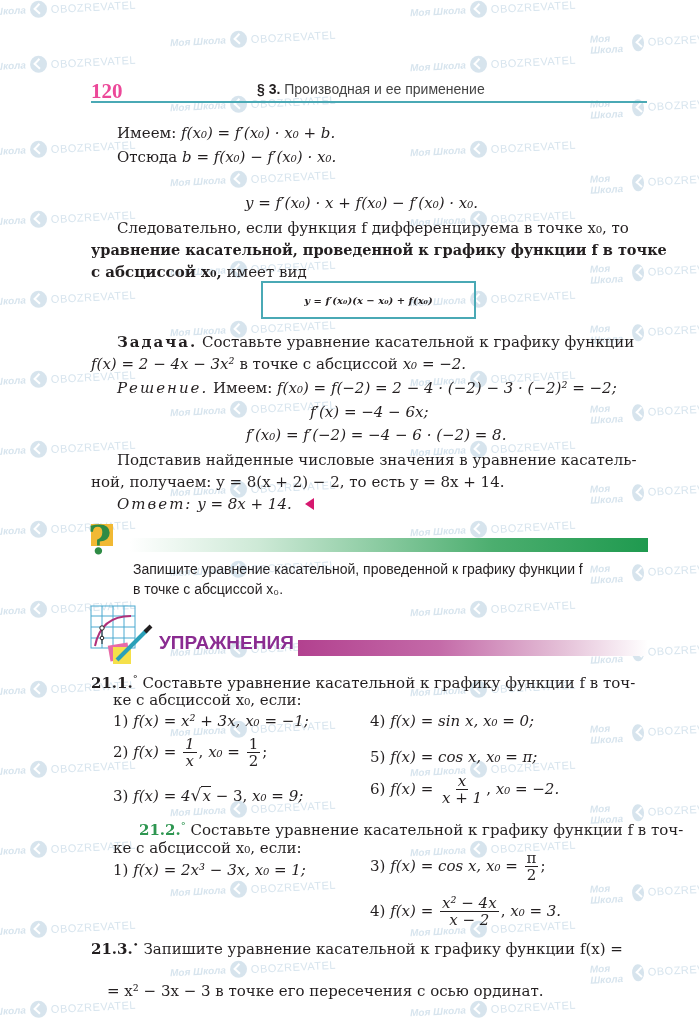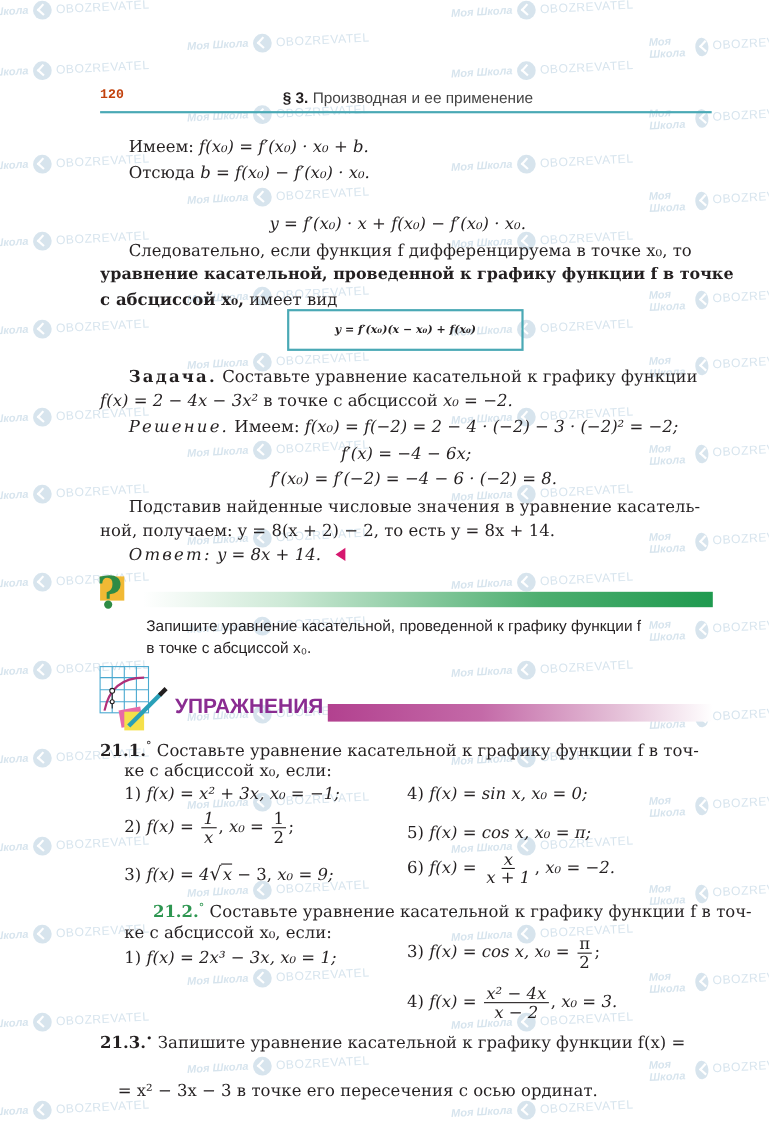--- a/index.html
+++ b/index.html
@@ -9,21 +9,21 @@
   }
   .wm-layer { position: absolute; inset: 0; pointer-events: none; z-index: 0; }
   .wm { position: absolute; display: flex; align-items: center; gap: 4px; transform: rotate(-3deg); opacity: 0.55; }
   .wm .ms { font-family: "Liberation Sans", sans-serif; font-style: italic; font-weight: bold; font-size: 10px; color: #b7cfe0; }
   .wm .circ { width: 17px; height: 17px; border-radius: 50%; background: #b7cfe0; position: relative; }
   .wm .circ::after { content: ""; position: absolute; left: 5px; top: 4px; width: 6px; height: 6px; border-left: 2px solid #fff; border-bottom: 2px solid #fff; transform: rotate(45deg); }
   .wm .ob { font-family: "Liberation Sans", sans-serif; font-size: 11px; color: #b7cfe0; letter-spacing: 0.5px; }
 
   .page { position: absolute; left: 0; top: 0; width: 699px; height: 1024px; z-index: 1; }
   .header { position: absolute; left: 91px; top: 79px; width: 556px; height: 22px; border-bottom: 2px solid #4aa9b5; }
-  .page-num { position: absolute; left: 0; top: 0; font-family: Liberation Mono, monospace; font-weight: bold; font-size: 12px; color: #c2410c; }
+  .page-num { position: absolute; left: 0; top: 0; font-family: Liberation Serif, serif; font-weight: bold; font-size: 21px; color: #ec4899; }
   .running { position: absolute; left: 166px; top: 2px; font-family: "Liberation Sans", sans-serif; font-size: 14px; color: #444; }
   .running b { font-weight: bold; color: #231f20; }
 
   .line { position: absolute; font-size: 15px; line-height: 20px; white-space: nowrap; }
   .m { font-style: italic; }
   .bold { font-weight: bold; }
   .spaced { letter-spacing: 2px; }
 
   .boxed-formula { position: absolute; left: 261px; top: 281px; width: 211px; height: 34px; border: 2px solid #4aa9b5; display: flex; align-items: center; justify-content: center; font-size: 10px; font-weight: bold; font-style: italic; }
 

